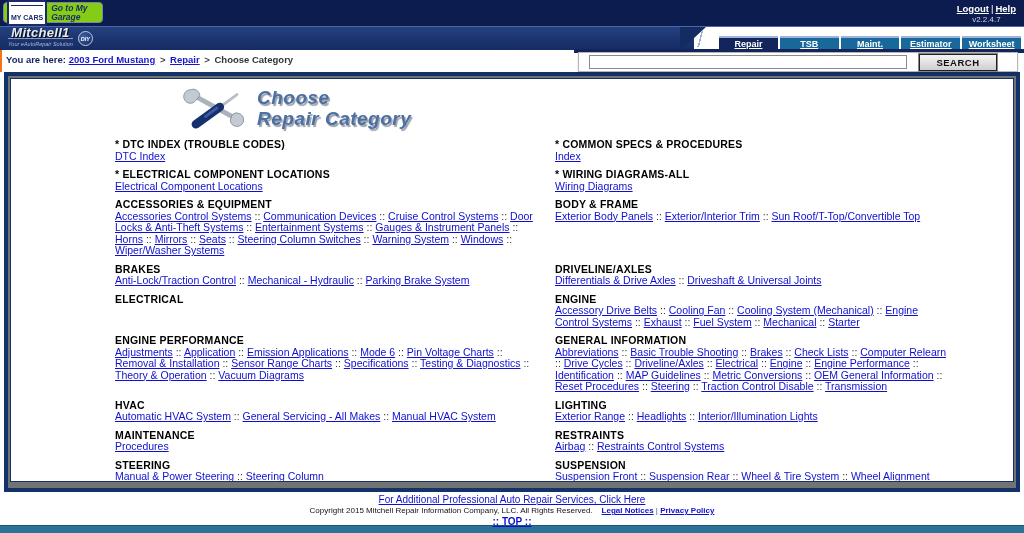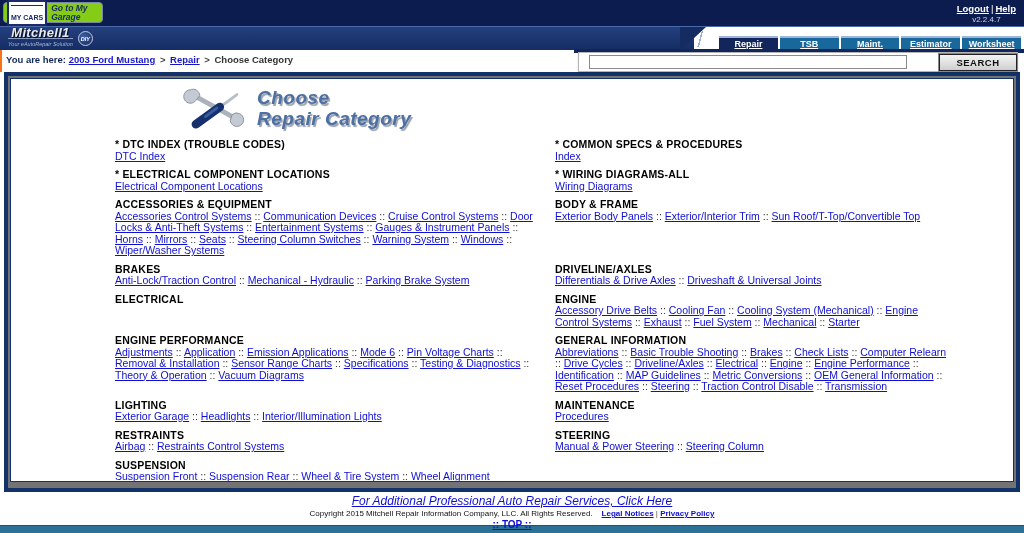--- a/index.html
+++ b/index.html
@@ -33,41 +33,41 @@
   .tab.active { background:#13265c; }
 
   
   .utility-row { height:22px; background:#fff; display:flex; justify-content:space-between; position:relative; border-left:2px solid #f97316; }
   .breadcrumb { padding:4px 0 0 4px; font-size:9.5px; color:#333; white-space:nowrap; }
   .breadcrumb .bc-prefix { font-weight:bold; color:#13265c; }
   .breadcrumb a { color:#1717c9; font-weight:bold; text-decoration:underline; cursor:pointer; }
   .breadcrumb .bc-sep { color:#444; font-weight:bold; padding:0 2px; }
   .breadcrumb .bc-current { font-weight:bold; color:#333; }
   .under-tab-bar { position:absolute; right:0; top:-1px; width:450px; height:4px; background:#13265c; }
-  .search-panel { position:absolute; right:6px; top:2px; width:440px; height:20px; border:1px solid #b5b5b5; background:#fff; display:flex; align-items:center; padding-left:10px; box-shadow:0 1px 2px rgba(0,0,0,.15);justify-content:space-between; }
+  .search-panel { position:absolute; right:6px; top:2px; width:440px; height:20px; border:1px solid #b5b5b5; background:#fff; display:flex; align-items:center; padding-left:10px; box-shadow:0 1px 2px rgba(0,0,0,.15); }
   .search-input { width:318px; height:14px; border:1px solid #8a8a8a; font-size:10px; padding:0 2px; }
   .search-btn { margin-left:12px; height:17px; width:78px; background:linear-gradient(#f4f4f4,#cfcfcf); border:1px solid #222; outline:1px solid #888; font-size:9.5px; font-weight:bold; letter-spacing:.5px; color:#111; cursor:pointer; }
 
   
   .content-card { margin:0 4px; height:420px; border:4px solid #123268; background:#737373; overflow:hidden; }
   .content-inner { border:1px solid #123268; margin:2px; height:404px; overflow:hidden; background:#fff; }
   .title-block { display:flex; align-items:center; margin:8px 0 10px 172px; }
   .tools-icon { width:64px; height:42px; margin-right:10px; }
   .page-title { font-size:19px; line-height:21px; font-weight:bold; font-style:italic; color:#4c6fa4; text-shadow:1.5px 1.5px 1px #9aa0a8; letter-spacing:.5px; }
 
   .category-grid { display:grid; grid-template-columns:440px 410px; margin-left:104px; }
   .cat-cell { padding-right:18px; margin-bottom:7px; }
   .cat-heading { font-size:10.5px; font-weight:bold; color:#000; line-height:11.5px; letter-spacing:.2px; }
   .cat-links { font-size:10.5px; line-height:11.5px; color:#000; }
   .cat-links a { color:#0f0fd0; text-decoration:underline; cursor:pointer; }
   .cat-links .sep { color:#333; }
 
   
   .footer { height:33px; text-align:center; padding-top:2px; background:#fff; }
-  .footer-services { font-size:12px;font-style:italic; }
+  .footer-services { font-size:10px; }
   .footer-services a { color:#0f0fd0; text-decoration:underline; cursor:pointer; }
   .footer-copy { font-size:8px; color:#111; margin-top:1px; }
   .footer-copy a { color:#0f0fd0; font-weight:bold; text-decoration:underline; cursor:pointer; }
   .footer-copy .fc-sep { color:#555; }
   .footer-top { font-size:10px; font-weight:bold; margin-top:1px; }
   .footer-top a { color:#0f0fd0; text-decoration:underline; cursor:pointer;margin-top:45px; }
   .bottom-bar { height:8px; background:#2b7296; border-top:1px solid #1c5474; }
 </style>
 </head>
 <body>
@@ -181,22 +181,26 @@
         </div>
         <div class="cat-cell">
           <div class="cat-heading">ENGINE PERFORMANCE</div>
           <div class="cat-links"><a>Adjustments</a><span class="sep"> :: </span><a>Application</a><span class="sep"> :: </span><a>Emission Applications</a><span class="sep"> :: </span><a>Mode 6</a><span class="sep"> :: </span><a>Pin Voltage Charts</a><span class="sep"> :: </span><a>Removal &amp; Installation</a><span class="sep"> :: </span><a>Sensor Range Charts</a><span class="sep"> :: </span><a>Specifications</a><span class="sep"> :: </span><a>Testing &amp; Diagnostics</a><span class="sep"> :: </span><a>Theory &amp; Operation</a><span class="sep"> :: </span><a>Vacuum Diagrams</a></div>
         </div>
         <div class="cat-cell">
           <div class="cat-heading">GENERAL INFORMATION</div>
           <div class="cat-links"><a>Abbreviations</a><span class="sep"> :: </span><a>Basic Trouble Shooting</a><span class="sep"> :: </span><a>Brakes</a><span class="sep"> :: </span><a>Check Lists</a><span class="sep"> :: </span><a>Computer Relearn</a><span class="sep"> :: </span><a>Drive Cycles</a><span class="sep"> :: </span><a>Driveline/Axles</a><span class="sep"> :: </span><a>Electrical</a><span class="sep"> :: </span><a>Engine</a><span class="sep"> :: </span><a>Engine Performance</a><span class="sep"> :: </span><a>Identification</a><span class="sep"> :: </span><a>MAP Guidelines</a><span class="sep"> :: </span><a>Metric Conversions</a><span class="sep"> :: </span><a>OEM General Information</a><span class="sep"> :: </span><a>Reset Procedures</a><span class="sep"> :: </span><a>Steering</a><span class="sep"> :: </span><a>Traction Control Disable</a><span class="sep"> :: </span><a>Transmission</a></div>
         </div>
         <div class="cat-cell">
+          <div class="cat-heading">HVAC</div>
+          <div class="cat-links"><a>Automatic HVAC System</a><span class="sep"> :: </span><a>General Servicing - All Makes</a><span class="sep"> :: </span><a>Manual HVAC System</a></div>
+        </div>
+        <div class="cat-cell">
           <div class="cat-heading">LIGHTING</div>
-          <div class="cat-links"><a>Exterior Garage</a><span class="sep"> :: </span><a>Headlights</a><span class="sep"> :: </span><a>Interior/Illumination Lights</a></div>
+          <div class="cat-links"><a>Exterior Range</a><span class="sep"> :: </span><a>Headlights</a><span class="sep"> :: </span><a>Interior/Illumination Lights</a></div>
         </div>
         <div class="cat-cell">
           <div class="cat-heading">MAINTENANCE</div>
           <div class="cat-links"><a>Procedures</a></div>
         </div>
         <div class="cat-cell">
           <div class="cat-heading">RESTRAINTS</div>
           <div class="cat-links"><a>Airbag</a><span class="sep"> :: </span><a>Restraints Control Systems</a></div>
         </div>
         <div class="cat-cell">

